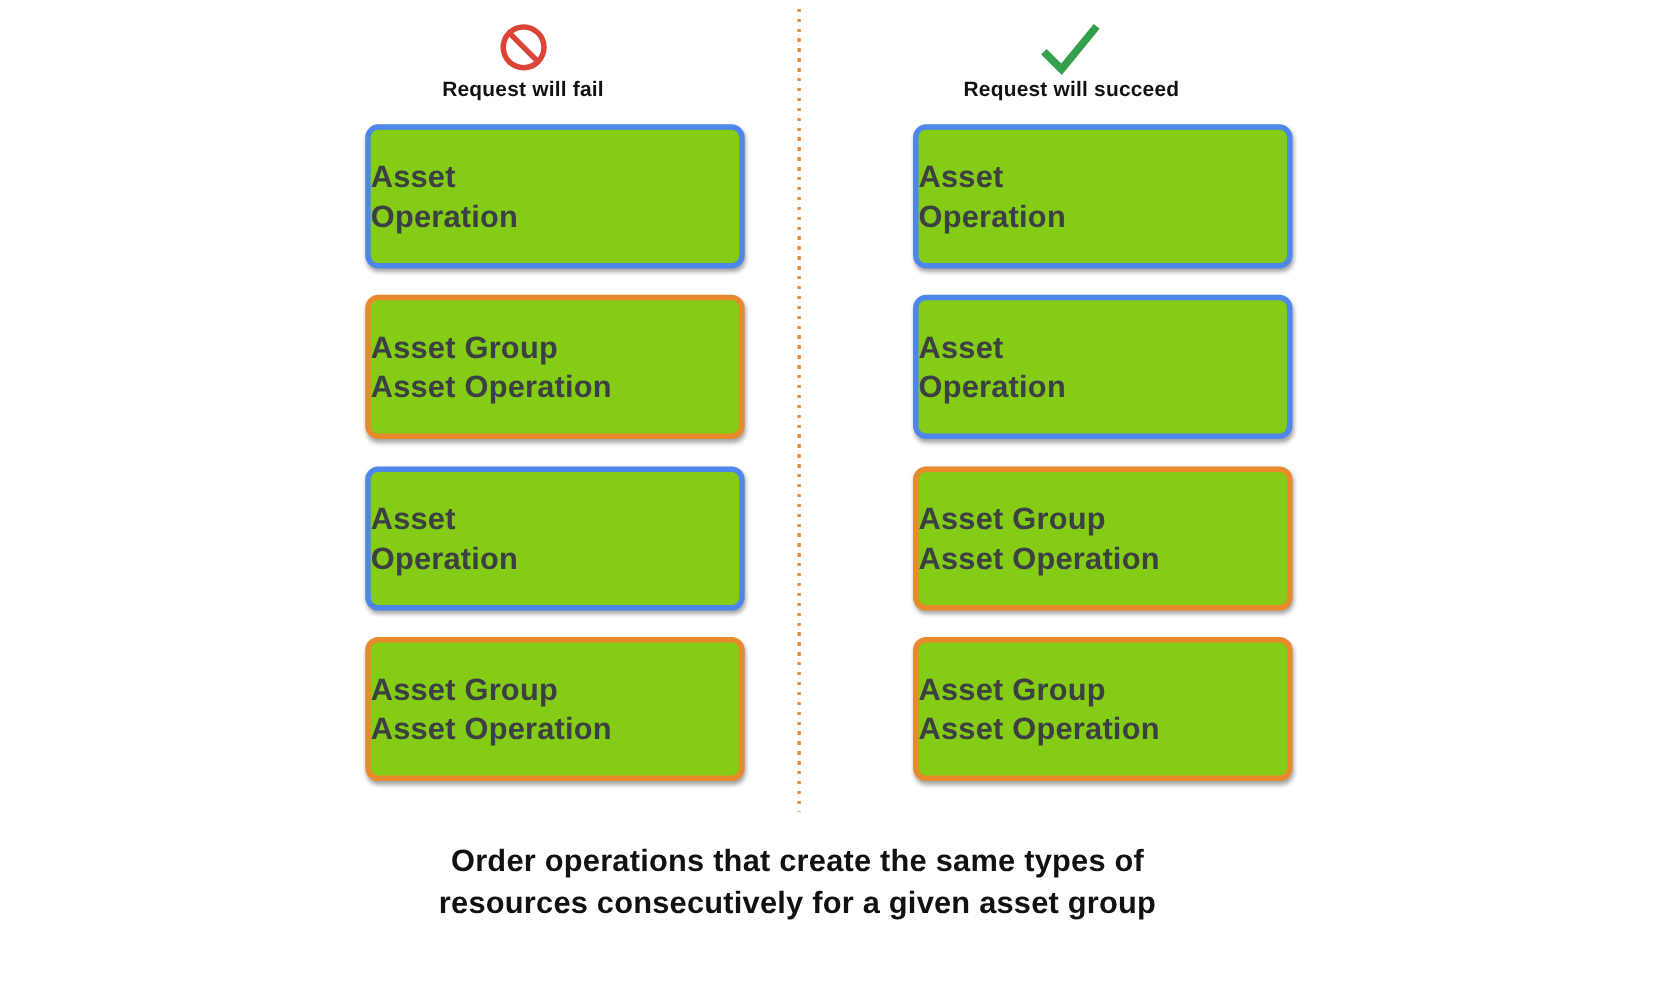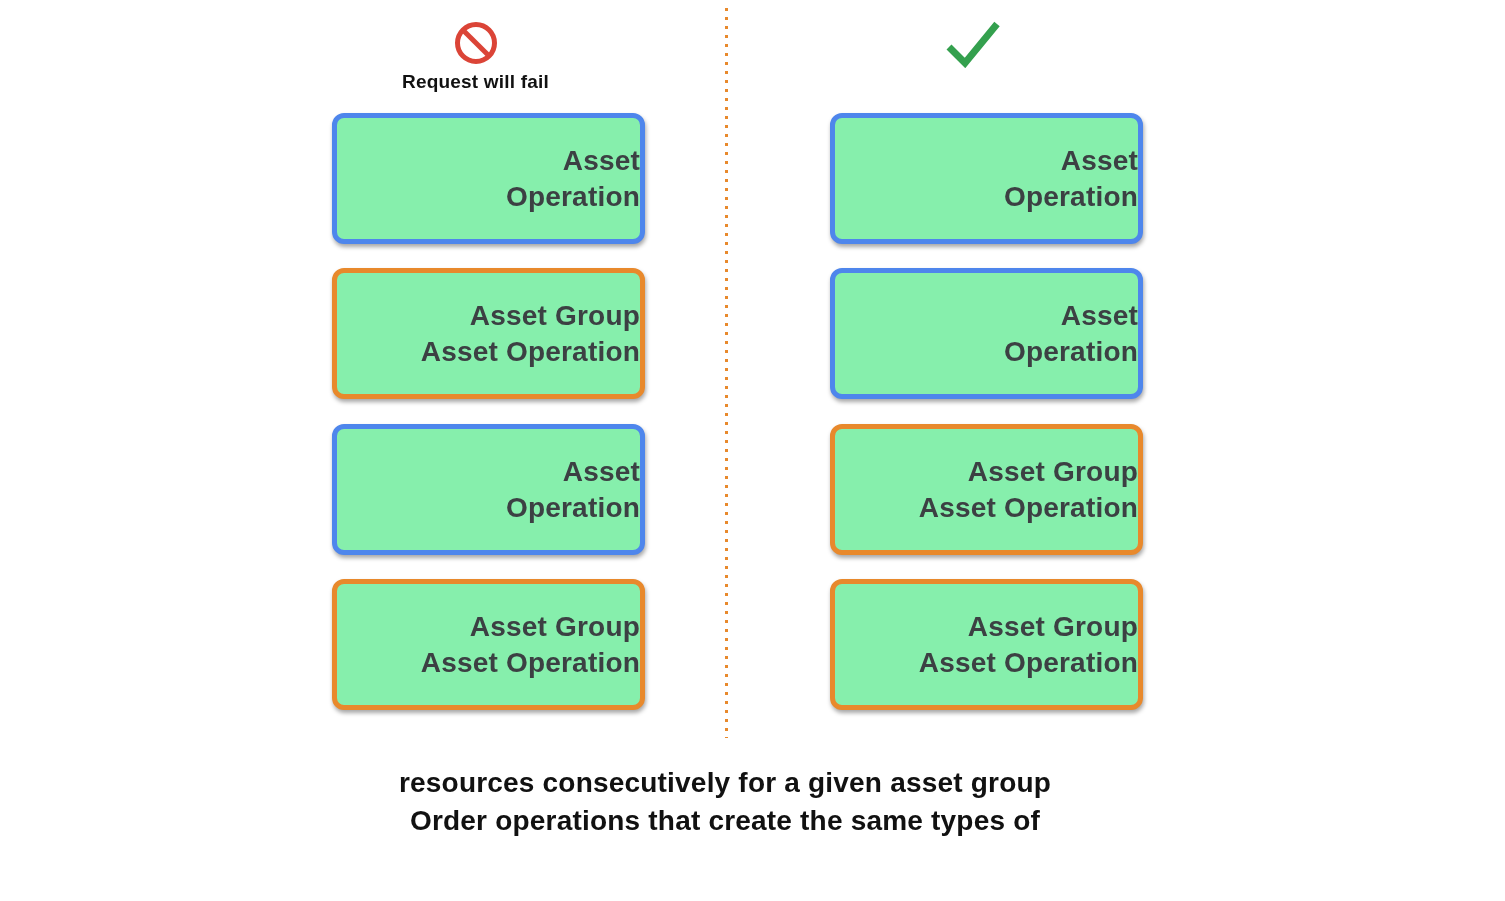--- a/index.html
+++ b/index.html
@@ -30,29 +30,29 @@
     font-weight: 700;
     color: #111111;
     text-align: center;
     letter-spacing: 0.2px;
   }
   .col-title.fail    { left: 332px; width: 287px; }
   .col-title.succeed { left: 828px; width: 292px; }
   .box {
     position: absolute;
     box-sizing: border-box;
-    width: 313px;
+    width: 345px;
     height: 131px;
-    background: #86efac;
+    background: #84cc16;
     border-radius: 12px;
     border: 5px solid transparent;
     box-shadow: 1px 3px 4px rgba(0,0,0,0.35);
     display: flex;
     flex-direction: column;
-    align-items: flex-end;
+    align-items: flex-start;
     justify-content: center;
   }
   .box.blue   { border-color: #4E86EC; }
   .box.orange { border-color: #E8892C; }
   .box .line {
     display: block;
     font-size: 28px;
     line-height: 36px;
     font-weight: 700;
     color: #3C4043;
@@ -123,20 +123,21 @@
     <span class="line">Asset Group</span>
     <span class="line">Asset Operation</span>
   </div>
 
   <div class="divider"></div>
 
   <svg class="col-icon icon-check" width="56" height="48" viewBox="0 0 56 48" aria-hidden="true">
     <path d="M4 27 L20 43 L52 4" fill="none" stroke="#34A04E" stroke-width="7"></path>
   </svg>
 
+  <h2 class="col-title succeed">Request will succeed</h2>
 
   <div class="box blue col-right row1">
     <span class="line">Asset</span>
     <span class="line">Operation</span>
   </div>
 
   <div class="box blue col-right row2">
     <span class="line">Asset</span>
     <span class="line">Operation</span>
   </div>
@@ -145,17 +146,17 @@
     <span class="line">Asset Group</span>
     <span class="line">Asset Operation</span>
   </div>
 
   <div class="box orange col-right row4">
     <span class="line">Asset Group</span>
     <span class="line">Asset Operation</span>
   </div>
 
   <p class="caption">
+    <span class="line" style="display:block">Order operations that create the same types of</span>
     <span class="line" style="display:block">resources consecutively for a given asset group</span>
-    <span class="line" style="display:block">Order operations that create the same types of</span>
   </p>
 
 </div>
 
 </body></html>

